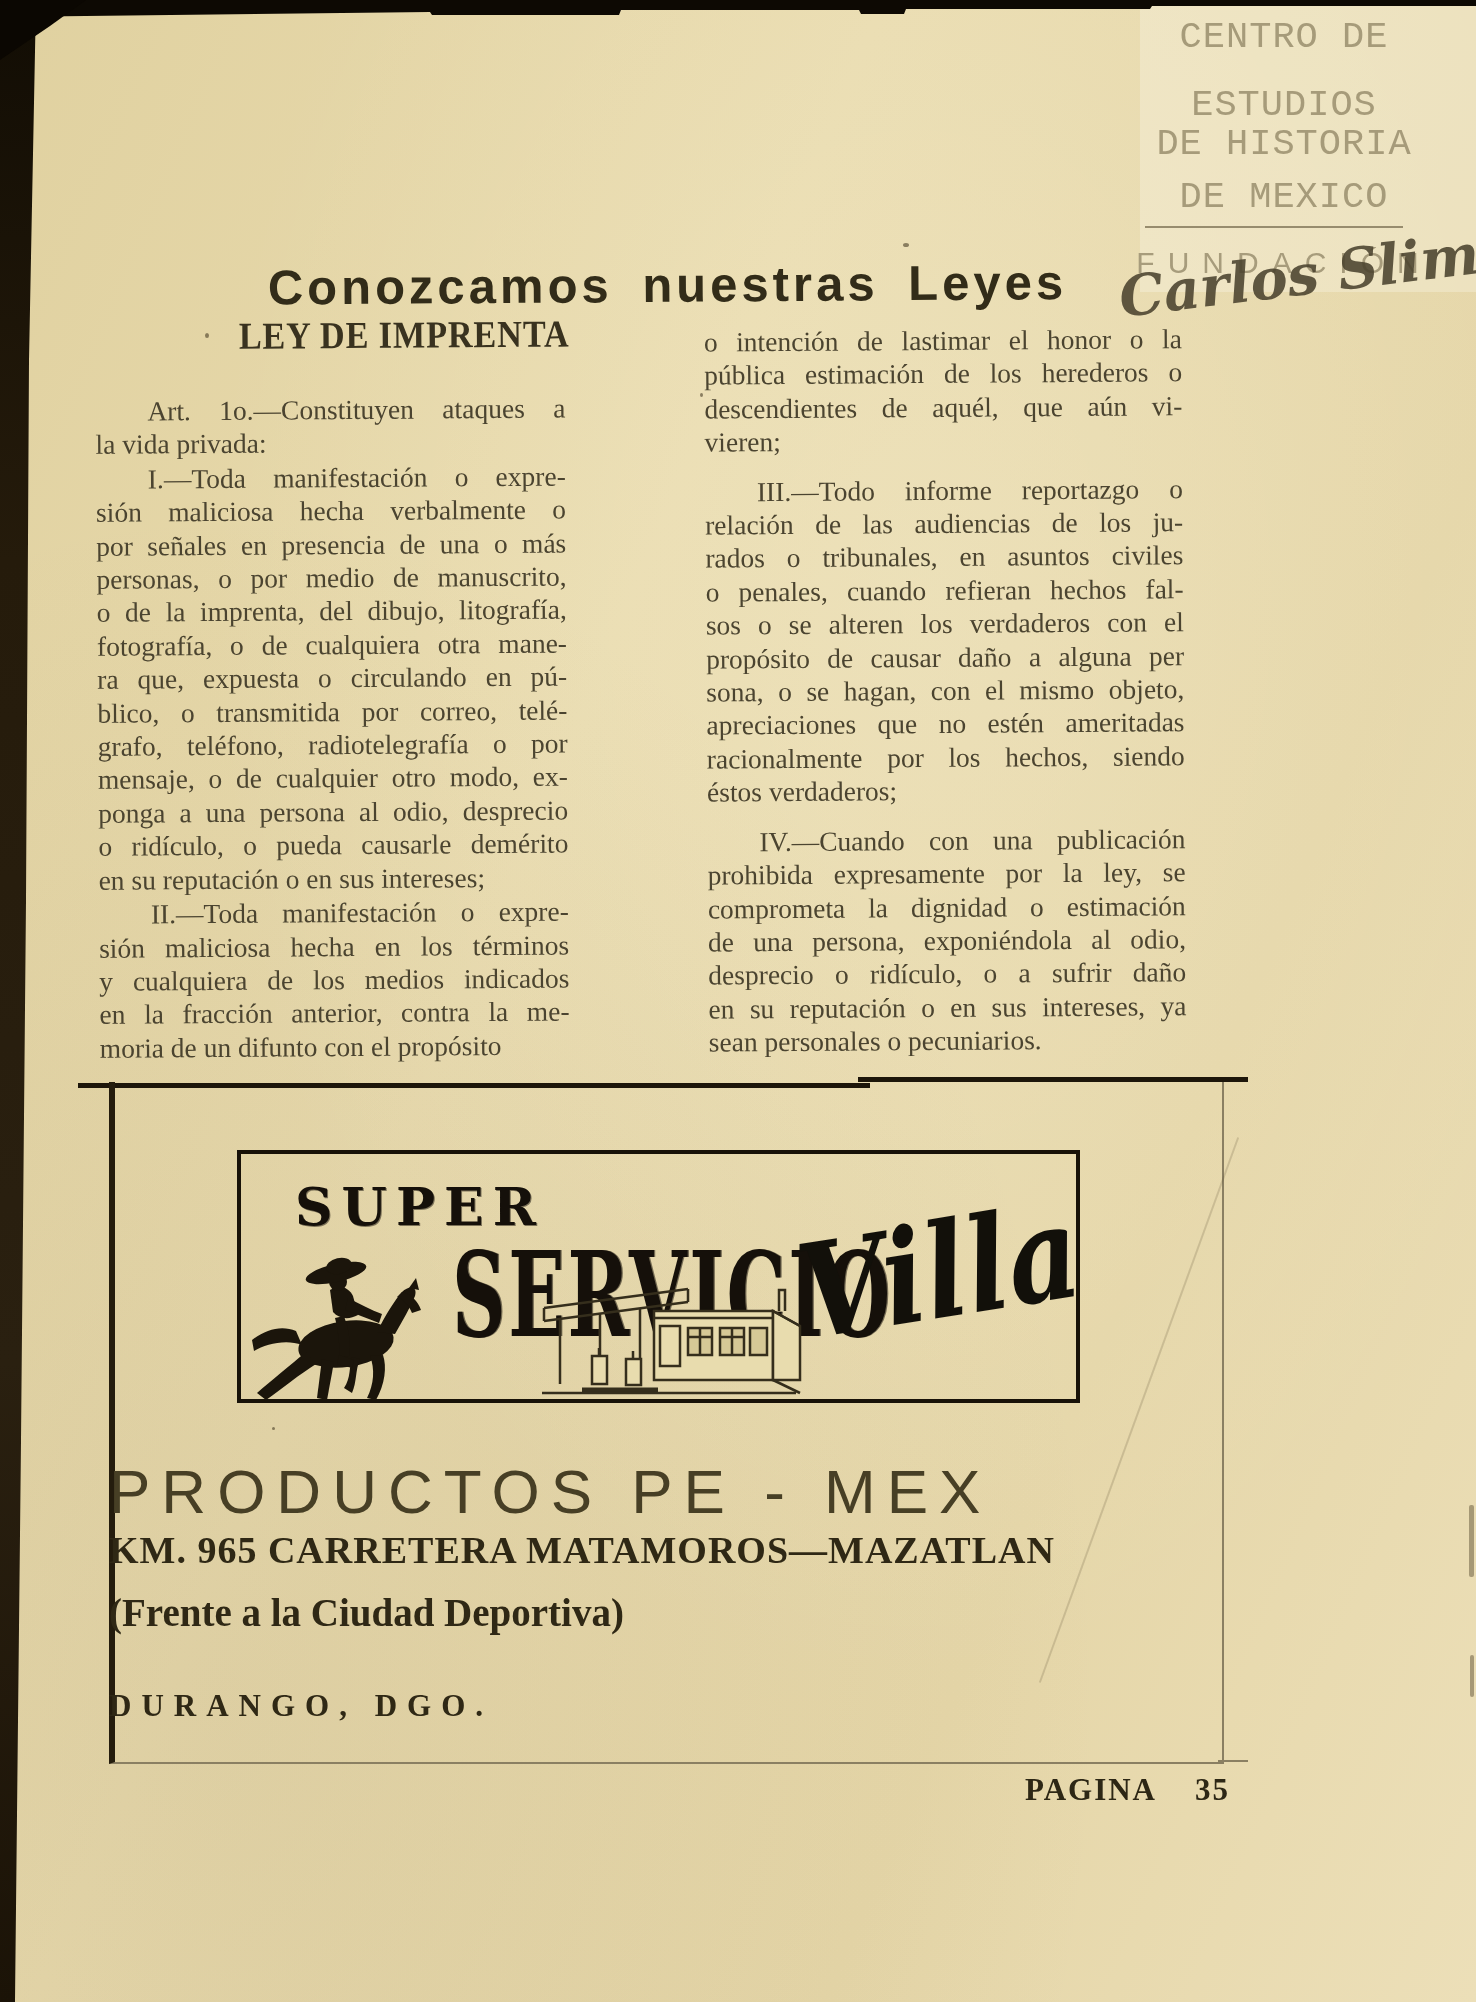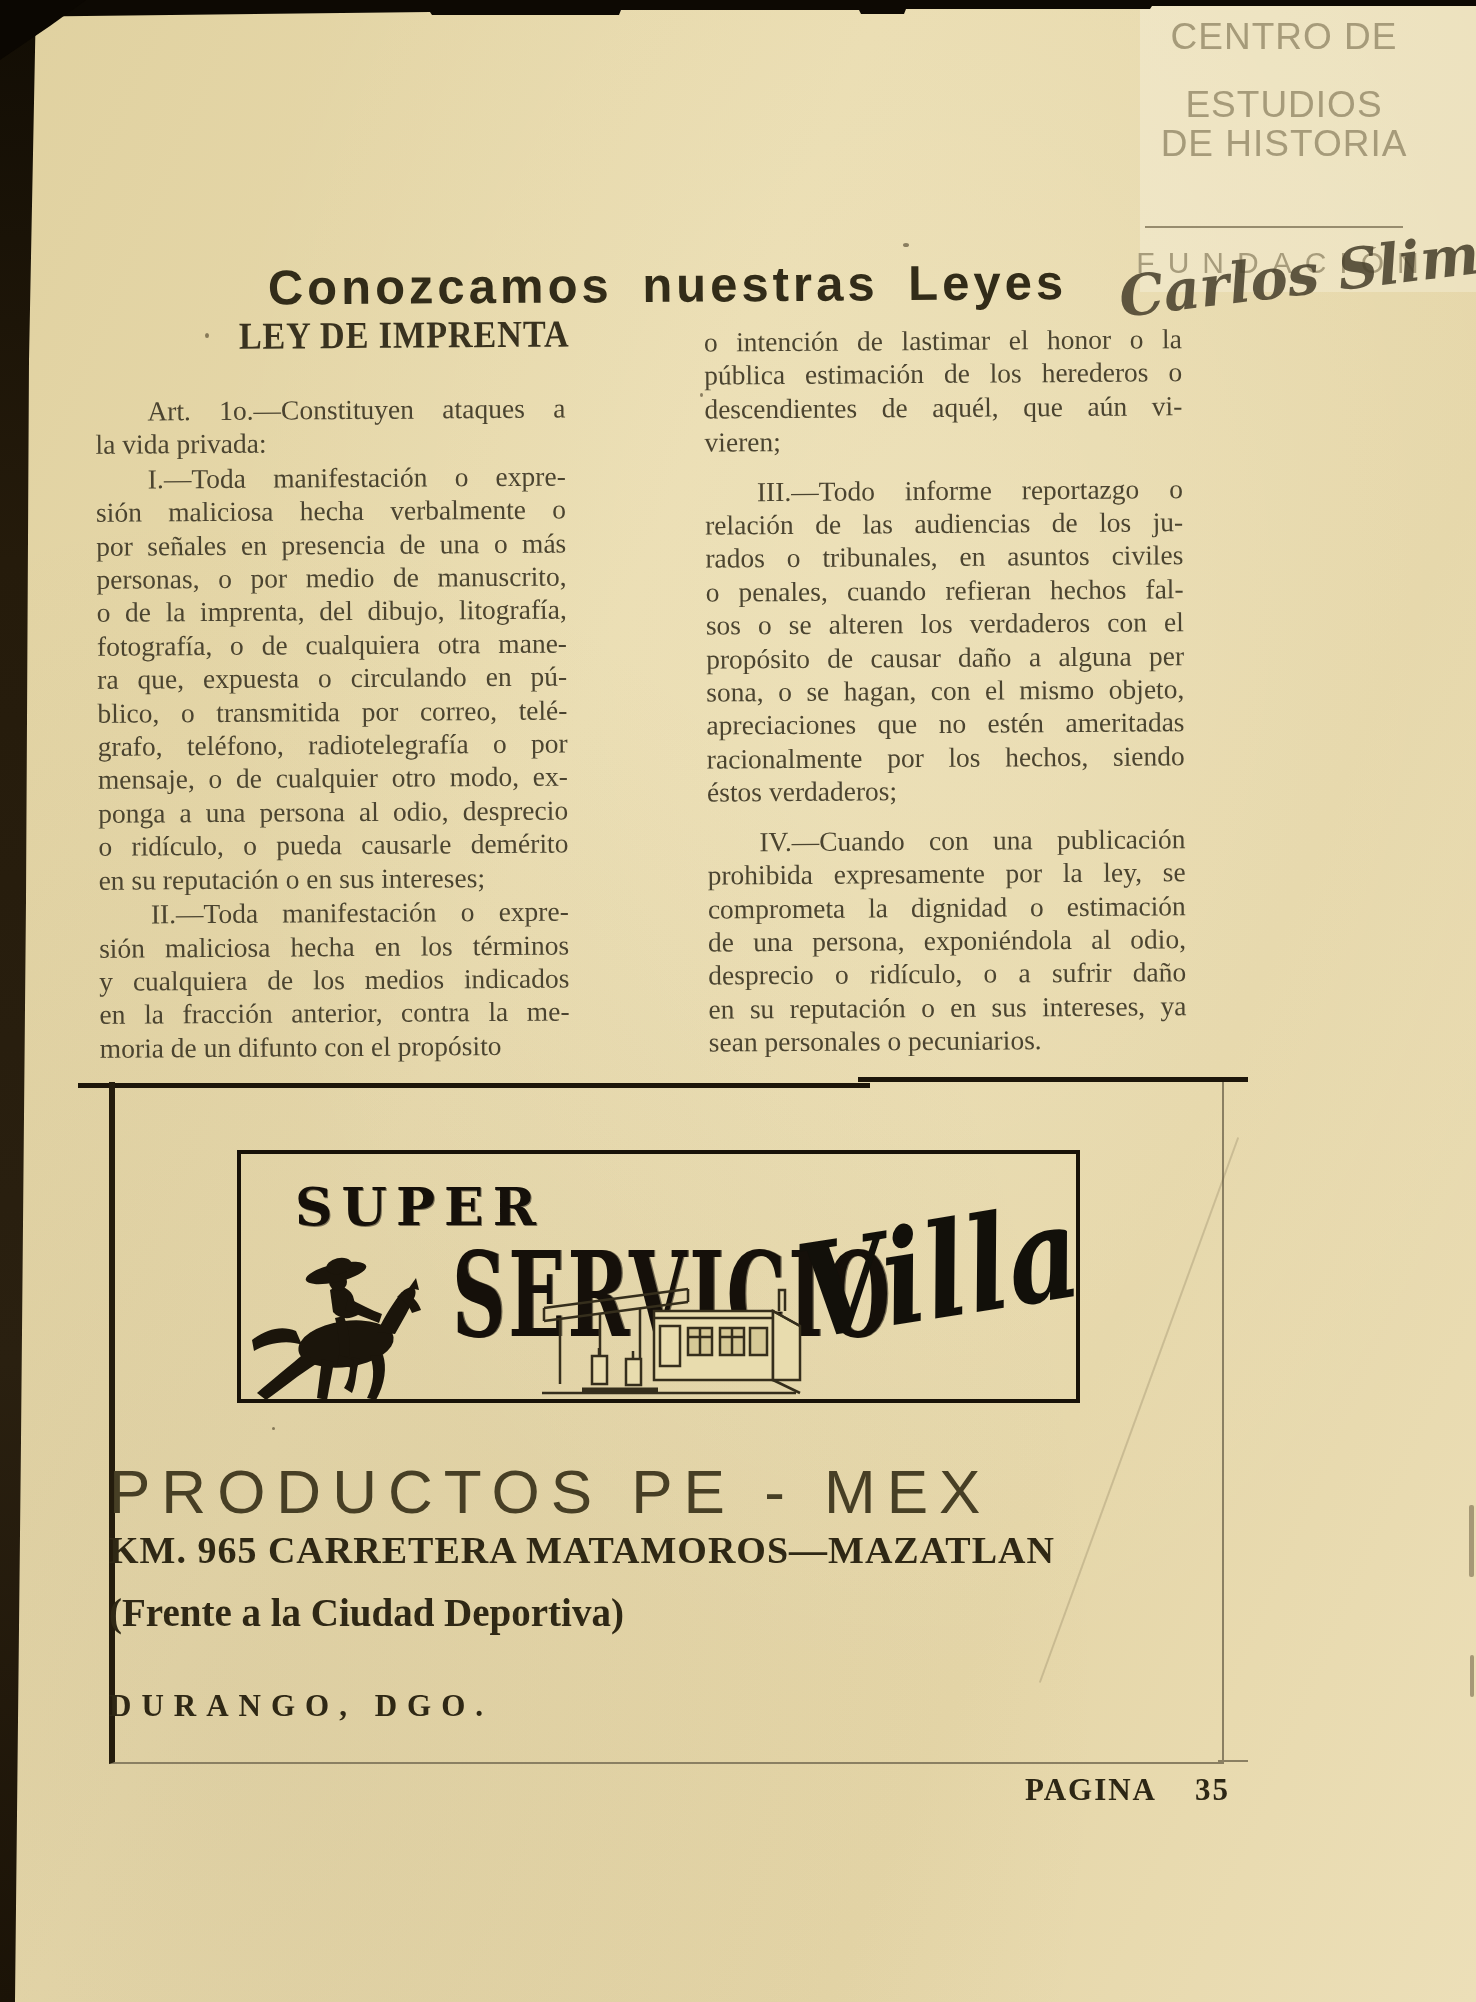--- a/index.html
+++ b/index.html
@@ -21,21 +21,21 @@
     clip-path:polygon(0 0,36px 0,29px 18%,26px 45%,21px 72%,15px 100%,0 100%);}
   #corner-tl{left:0;top:0;width:90px;height:64px;background:#0b0702;
     clip-path:polygon(0 0,86px 0,50px 26px,0 60px);}
   .right-tick{background:rgba(62,50,26,0.40);border-radius:2px;}
   #scratch{left:1138px;top:1120px;width:2px;height:580px;background:rgba(100,88,58,0.22);transform:rotate(20deg);}
 
   .speck{background:rgba(58,48,26,0.55);border-radius:50%;}
 
   
   #wm-overlay{left:1140px;top:0;width:336px;height:292px;background:rgba(255,255,248,0.27);}
-  .wm-text{left:1104px;width:360px;text-align:center;font-family:Liberation Sans, sans-serif;color:#a69b7a;}
+  .wm-text{left:1104px;width:360px;text-align:center;font-family:Liberation Mono, monospace;color:#a69b7a;}
   .wm-serif{font-size:37px;letter-spacing:1px;}
   #wm-rule{left:1145px;top:226px;width:258px;height:2px;background:#978c6e;}
   #wm-foundation{top:246px;font-family:"Liberation Sans",sans-serif;font-size:30px;letter-spacing:13px;color:#a79c7c;}
   #signature{left:1118px;top:242px;font:italic 700 56px "DejaVu Serif",serif;color:rgba(74,66,46,0.88);
     transform:rotate(-7deg);white-space:nowrap;}
 
   
   #article{left:0;top:0;width:1476px;height:1080px;transform:rotate(-0.4deg);transform-origin:640px 650px;}
   #title{left:95px;top:257px;width:1150px;text-align:center;
     font-family:"Liberation Sans",sans-serif;font-weight:700;font-size:49px;
@@ -81,20 +81,21 @@
 </style>
 </head>
 <body>
 
 <div id="page">
 
   <div id="wm-overlay" class="abs"></div>
   <div class="abs wm-text wm-serif" style="top:16px">CENTRO DE</div>
   <div class="abs wm-text wm-serif" style="top:84px">ESTUDIOS</div>
   <div class="abs wm-text wm-serif" style="top:123px">DE HISTORIA</div>
+  <div class="abs wm-text wm-serif" style="top:176px">DE MEXICO</div>
   <div id="wm-rule" class="abs"></div>
   <div id="wm-foundation" class="abs wm-text">FUNDACIÓN</div>
   <div id="signature" class="abs">Carlos Slim</div>
 
   <div id="article" class="abs">
     <div id="title" class="abs">Conozcamos nuestras Leyes</div>
     <div id="heading" class="abs">LEY DE IMPRENTA</div>
     <div id="col-left" class="col">
         <div class="para">
           <div class="tline ind">Art. 1o.—Constituyen ataques a</div>

